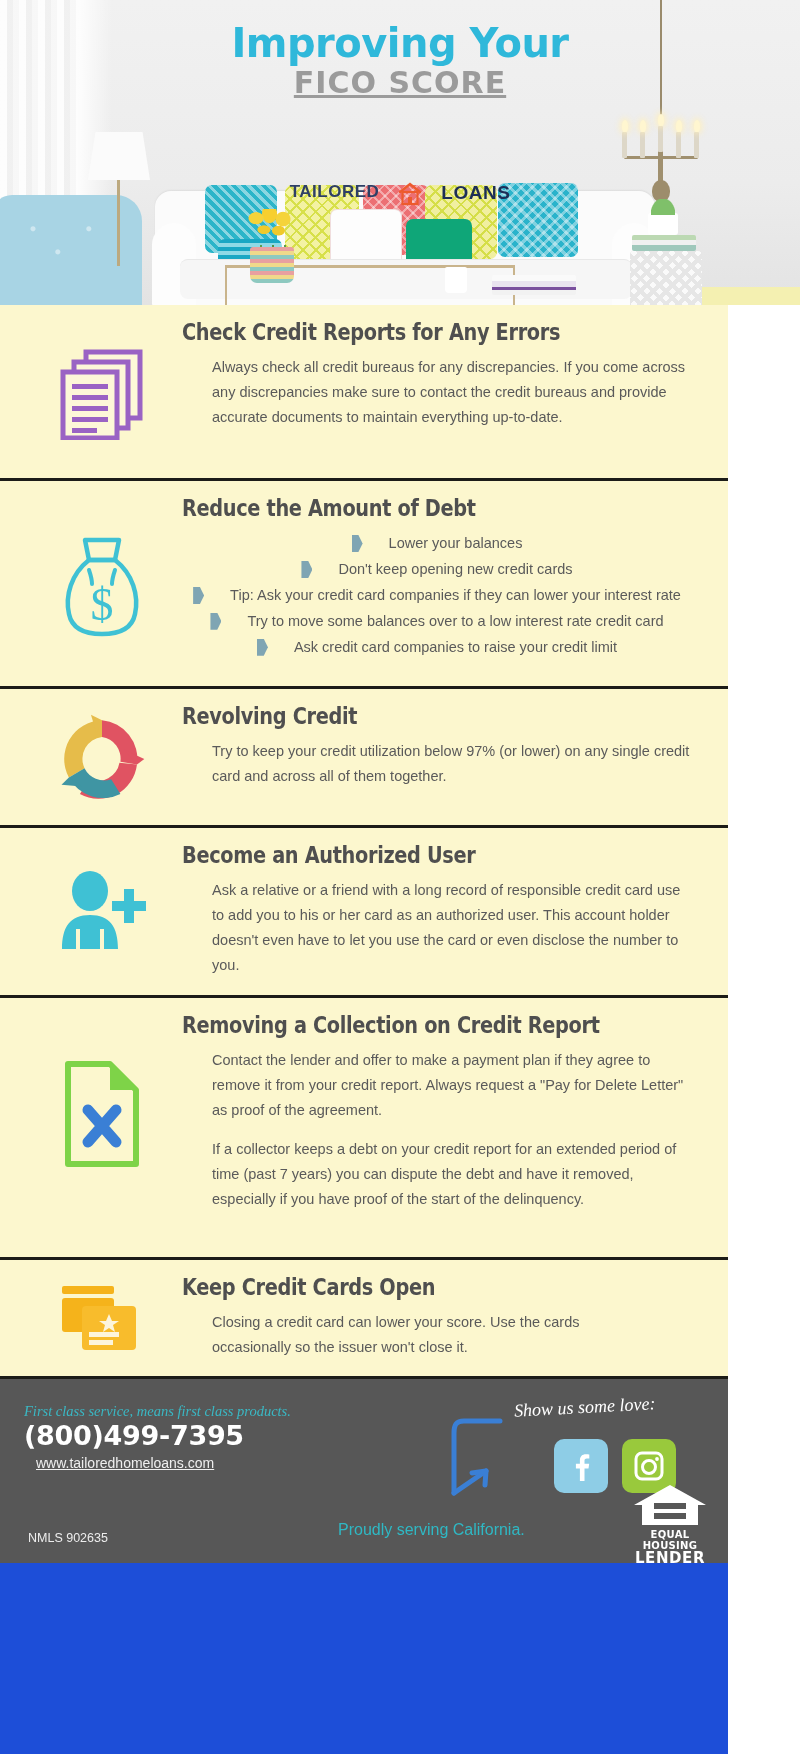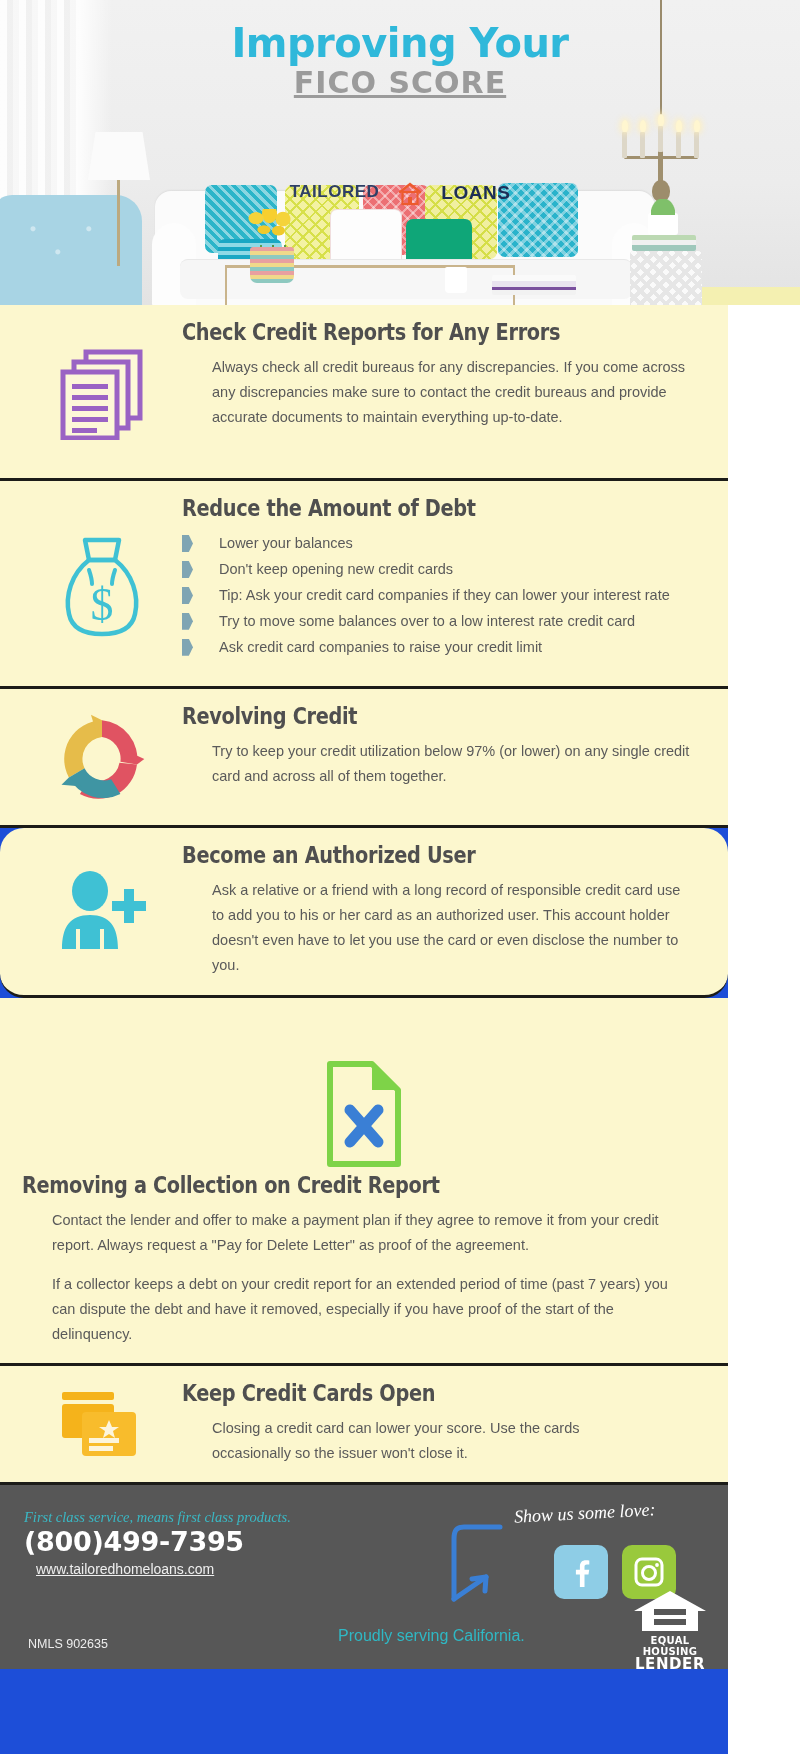--- a/index.html
+++ b/index.html
@@ -231,20 +231,21 @@
     color:#5a5a5a;
     margin-left:30px;
   }
   .sec-text + .sec-text { margin-top:14px; }
   .bullets { list-style:none; }
   .bullets li {
     display:flex; align-items:flex-start; gap:26px;
     font-family:"Liberation Sans", sans-serif;
     font-size:14.5px; line-height:1.72; color:#5a5a5a;
     margin-bottom:1px;
+    justify-content:center;
   }
   .bullet-mark {
     flex:0 0 11px; width:11px; height:17px; margin-top:4px;
     background:#7fa5b3;
     clip-path: polygon(0 0, 62% 0, 100% 50%, 62% 100%, 0 100%);
   }
 
   
   .footer {
     position:relative;
@@ -452,38 +453,38 @@
           <circle cx="50" cy="50" r="17" fill="#fcf7ce"></circle>
         </svg>
       </span>
     </div>
     <div class="sec-body">
       <div class="sec-title">Revolving Credit</div>
       <p class="sec-text" style="max-width:500px;">Try to keep your credit utilization below 97% (or lower) on any single credit card and across all of them together.</p>
     </div>
   </div>
 
-  <div class="section" style="min-height:170px;border-radius:24px;">
+  <div class="section" style="min-height:170px;">
     <div class="sec-icon">
       <span>
         <svg width="92" height="86" viewBox="0 0 92 86">
           <ellipse cx="34" cy="20" rx="18" ry="20" fill="#3fc1d4"></ellipse>
           <path d="M34 44 C14 44 6 56 6 78 L20 78 L20 58 L24 58 L24 78 L44 78 L44 58 L48 58 L48 78 L62 78 C62 56 54 44 34 44 Z" fill="#3fc1d4"></path>
           <rect x="68" y="18" width="10" height="34" fill="#3fc1d4"></rect>
           <rect x="56" y="30" width="34" height="10" fill="#3fc1d4"></rect>
         </svg>
       </span>
     </div>
     <div class="sec-body">
       <div class="sec-title">Become an Authorized User</div>
       <p class="sec-text">Ask a relative or a friend with a long record of responsible credit card  use to add you to his or her card as an authorized user. This account holder doesn't even have to let you use the card or even disclose the number to you.</p>
     </div>
   </div>
 
-  <div class="section" style="min-height:262px;flex-direction:column;">
+  <div class="section" style="min-height:262px;">
     <div class="sec-icon" style="align-items:flex-start;padding-top:48px;">
       <span>
         <svg width="80" height="108" viewBox="0 0 80 108">
           <path d="M6 4 H48 L74 30 V104 H6 Z" fill="#fcf7ce" stroke="#7ed348" stroke-width="6" stroke-linejoin="round"></path>
           <path d="M48 4 V30 H74 Z" fill="#7ed348"></path>
           <path d="M26 50 L54 82 M54 50 L26 82" stroke="#3a7fd5" stroke-width="11" stroke-linecap="round"></path>
         </svg>
       </span>
     </div>
     <div class="sec-body">

